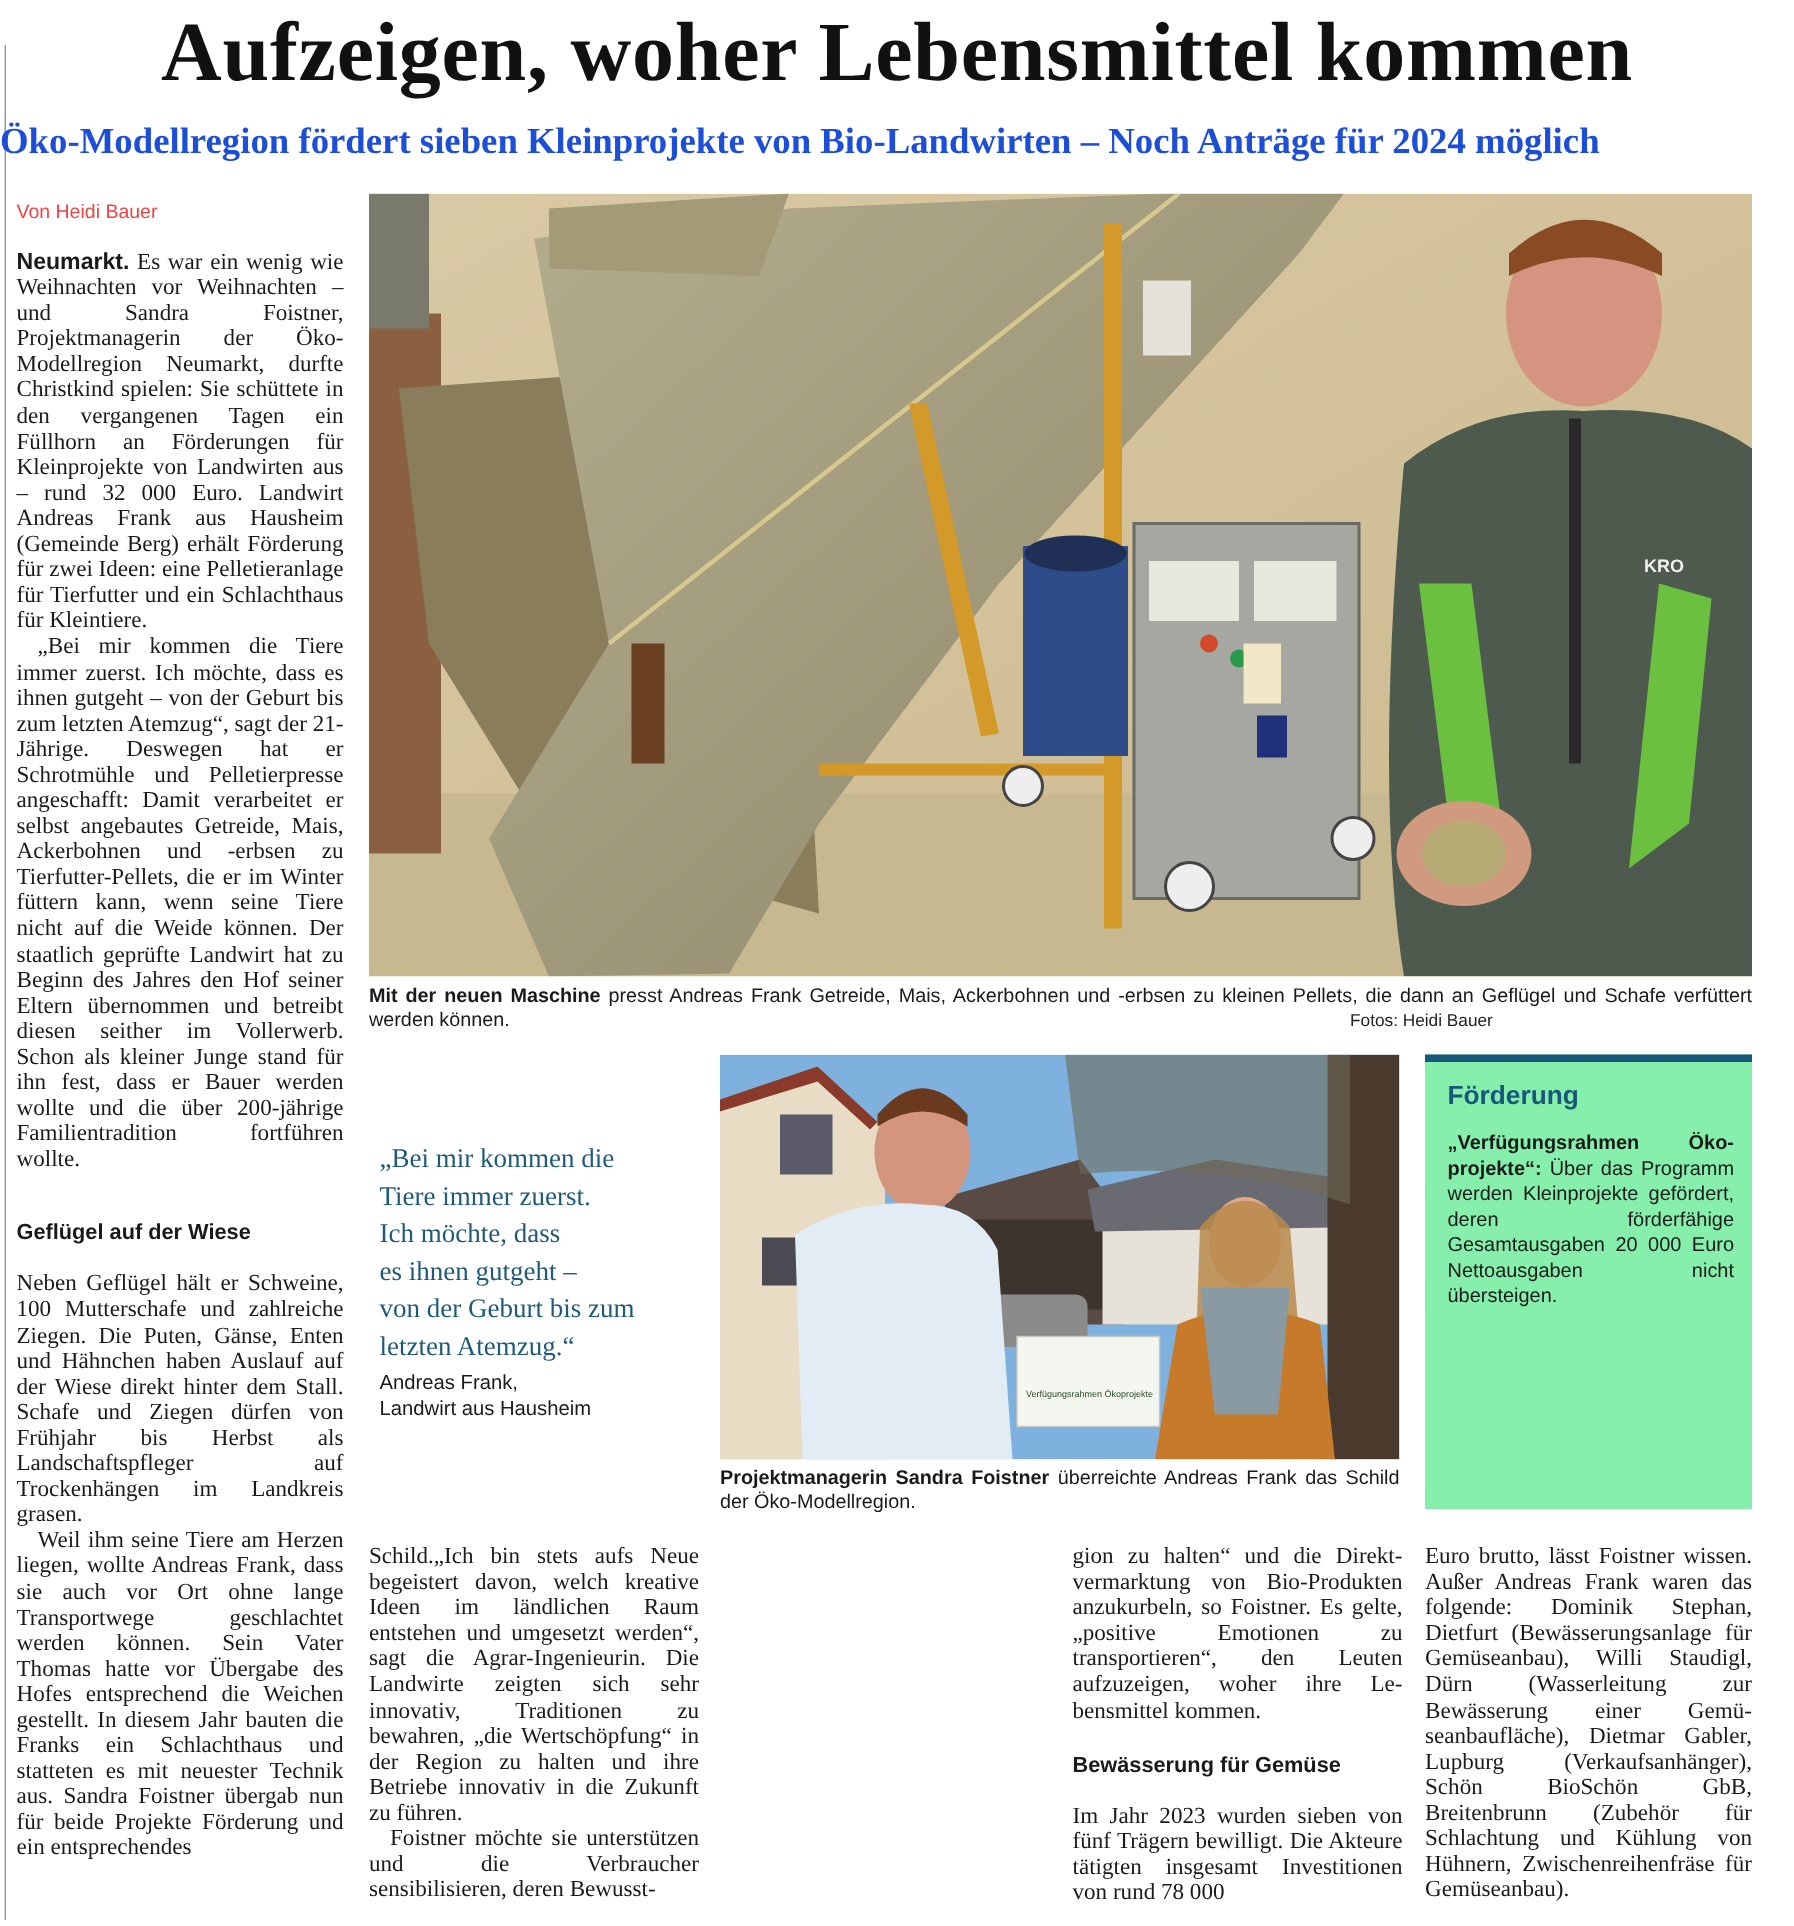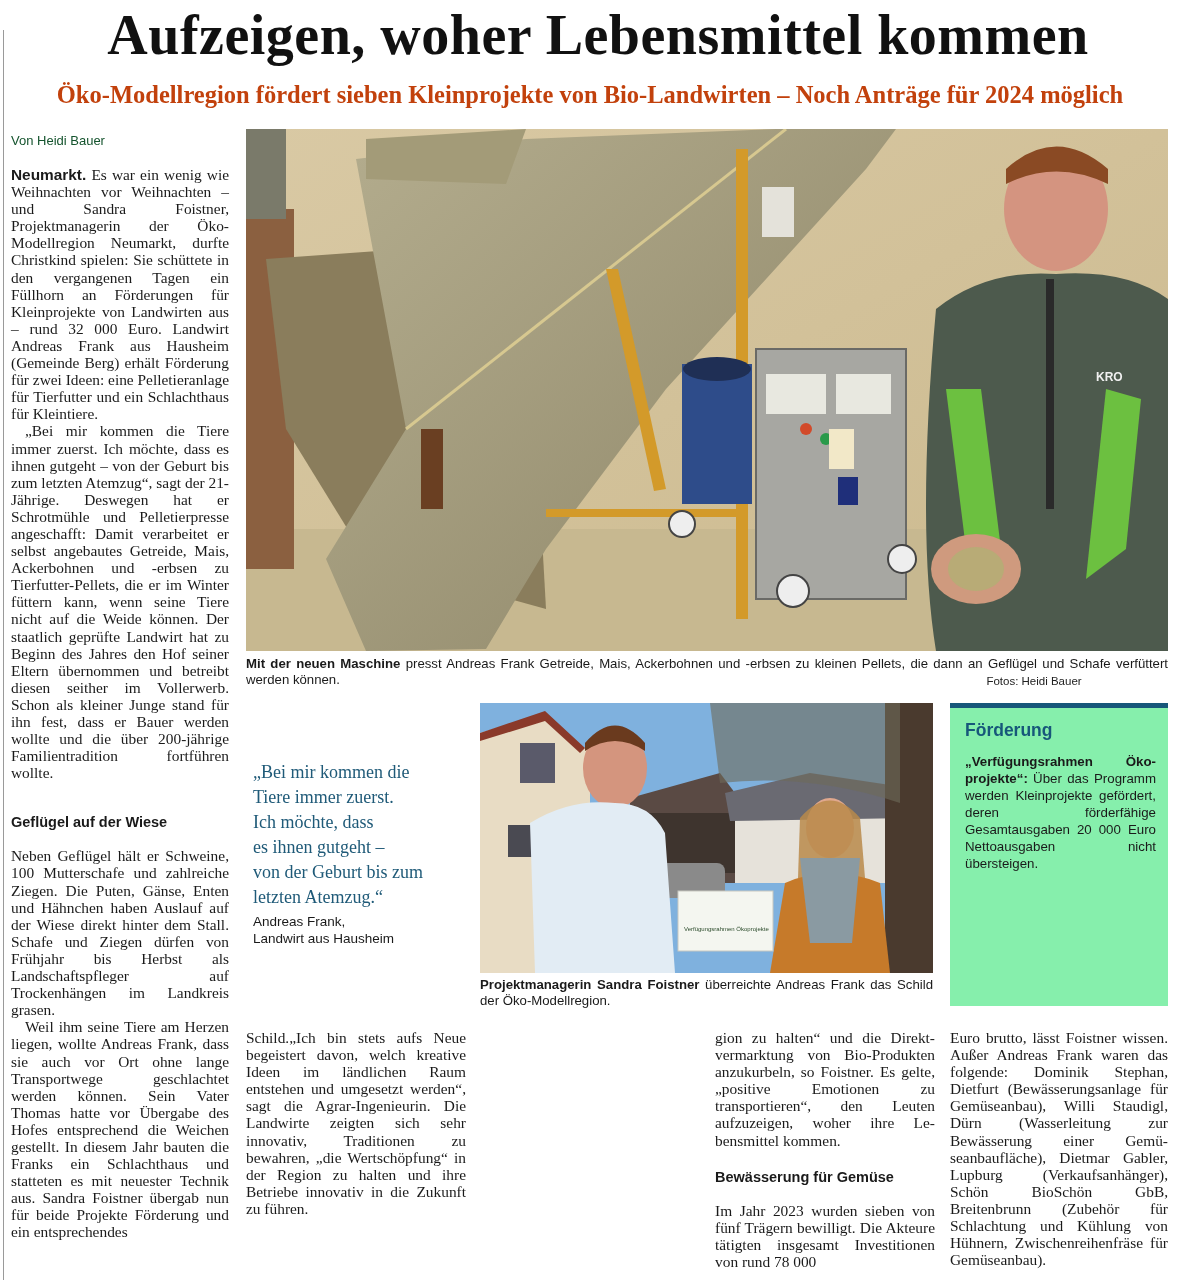--- a/index.html
+++ b/index.html
@@ -7,38 +7,38 @@
     body { position: relative; color: #1a1a1a; font-family: "Liberation Serif", serif; }
 
     .left-rule { position: absolute; left: 3px; top: 30px; width: 1px; height: 1250px; background: #9a9a9a; }
 
     .headline {
       position: absolute; left: 0; top: 2px; width: 1196px; text-align: center;
       font-family: "Liberation Serif", serif; font-size: 56px; line-height: 66px; color: #111;
       letter-spacing: 0.5px;
     }
     .subhead {
-      position: absolute; left: 0; top: 80px; width: 1180px; text-align: center;
-      font-family: "Liberation Serif", serif; font-size: 24.5px; line-height: 30px; color: #c2410c;
+      position: absolute; left: 0; top: 80px; width: 1180px; text-align: left;
+      font-family: "Liberation Serif", serif; font-size: 24.5px; line-height: 30px; color: #1d4ed8;
     }
 
     .col { position: absolute; font-family: "Liberation Serif", serif; font-size: 15.4px; line-height: 17.1px; text-align: justify; hyphens: manual; }
     .col p { margin: 0; }
     .col p.indent { text-indent: 14px; }
-    .byline { position: absolute; left: 11px; top: 133px; font-family: "Liberation Sans", sans-serif; font-size: 13px; color: #14532d; }
+    .byline { position: absolute; left: 11px; top: 133px; font-family: "Liberation Sans", sans-serif; font-size: 13px; color: #ef4444; }
     .dateline { font-family: "Liberation Sans", sans-serif; font-weight: bold; }
     .subhed { font-family: "Liberation Sans", sans-serif; font-weight: bold; font-size: 14.5px; line-height: 18px; text-align: left; margin: 14px 0 14px 0; }
 
     
     .photo { position: absolute; overflow: hidden; }
     .photo svg { display: block; width: 100%; height: 100%; }
 
     .caption { position: absolute; font-family: "Liberation Sans", sans-serif; font-size: 13.2px; line-height: 16px; color: #1a1a1a; text-align: justify; }
     .caption b { font-weight: bold; }
-    .credit { position: absolute; font-family: "Liberation Sans", sans-serif; font-size: 11.5px; color: #222; text-align: center; }
+    .credit { position: absolute; font-family: "Liberation Sans", sans-serif; font-size: 11.5px; color: #222; text-align: left; }
 
     .pullquote { position: absolute; left: 253px; top: 760px; width: 215px; font-family: "Liberation Serif", serif; font-size: 18px; line-height: 25px; color: #1f5a78; }
     .pq-attrib { position: absolute; left: 253px; top: 914px; width: 215px; font-family: "Liberation Sans", sans-serif; font-size: 13.5px; line-height: 16.5px; color: #1a1a1a; }
 
     .infobox { position: absolute; left: 950px; top: 703px; width: 218px; height: 303px; background: #86efac; border-top: 5px solid #17577a; }
     .infobox h3 { font-family: "Liberation Sans", sans-serif; font-size: 17.5px; color: #17577a; margin: 12px 0 0 15px; font-weight: bold; }
     .infobox .ib-text { font-family: "Liberation Sans", sans-serif; font-size: 13.3px; line-height: 17px; margin: 12px 12px 0 15px; text-align: justify; }
     .infobox .ib-text + .ib-text { margin-top: 17px; }
     .infobox b { font-weight: bold; }
   </style>
@@ -175,20 +175,21 @@
 
 <div class="infobox">
   <h3>Förderung</h3>
   <div class="ib-text">
     <b>„Verfügungsrahmen Öko­projekte“:</b><span> Über das Pro­gramm werden Kleinpro­jekte gefördert, deren för­derfähige Gesamtausga­ben 20 000 Euro Nettoaus­gaben nicht übersteigen.</span>
   </div>
 </div>
 
 <div class="col" style="left:246px; top:1029px; width:220px;">
   <p>Schild.„Ich bin stets aufs Neue begeistert davon, welch kreati­ve Ideen im ländlichen Raum entstehen und umgesetzt wer­den“, sagt die Agrar-Ingenieu­rin. Die Landwirte zeigten sich sehr innovativ, Traditionen zu bewahren, „die Wertschöp­fung“ in der Region zu halten und ihre Betriebe innovativ in die Zukunft zu führen.</p>
+  <p class="indent">Foistner möchte sie unter­stützen und die Verbraucher sensibilisieren, deren Bewusst-</p>
 </div>
 
 <div class="col" style="left:481px; top:1029px; width:220px;">
 </div>
 
 <div class="col" style="left:715px; top:1029px; width:220px;">
   <p>gion zu halten“ und die Direkt­vermarktung von Bio-Produk­ten anzukurbeln, so Foistner. Es gelte, „positive Emotionen zu transportieren“, den Leuten aufzuzeigen, woher ihre Le­bensmittel kommen.</p>
   <div class="subhed" style="margin-top:19px; margin-bottom:16px;">Bewässerung für Gemüse</div>
   <p>Im Jahr 2023 wurden sieben von fünf Trägern bewilligt. Die Akteure tätigten insgesamt In­vestitionen von rund 78 000</p>
 </div>

